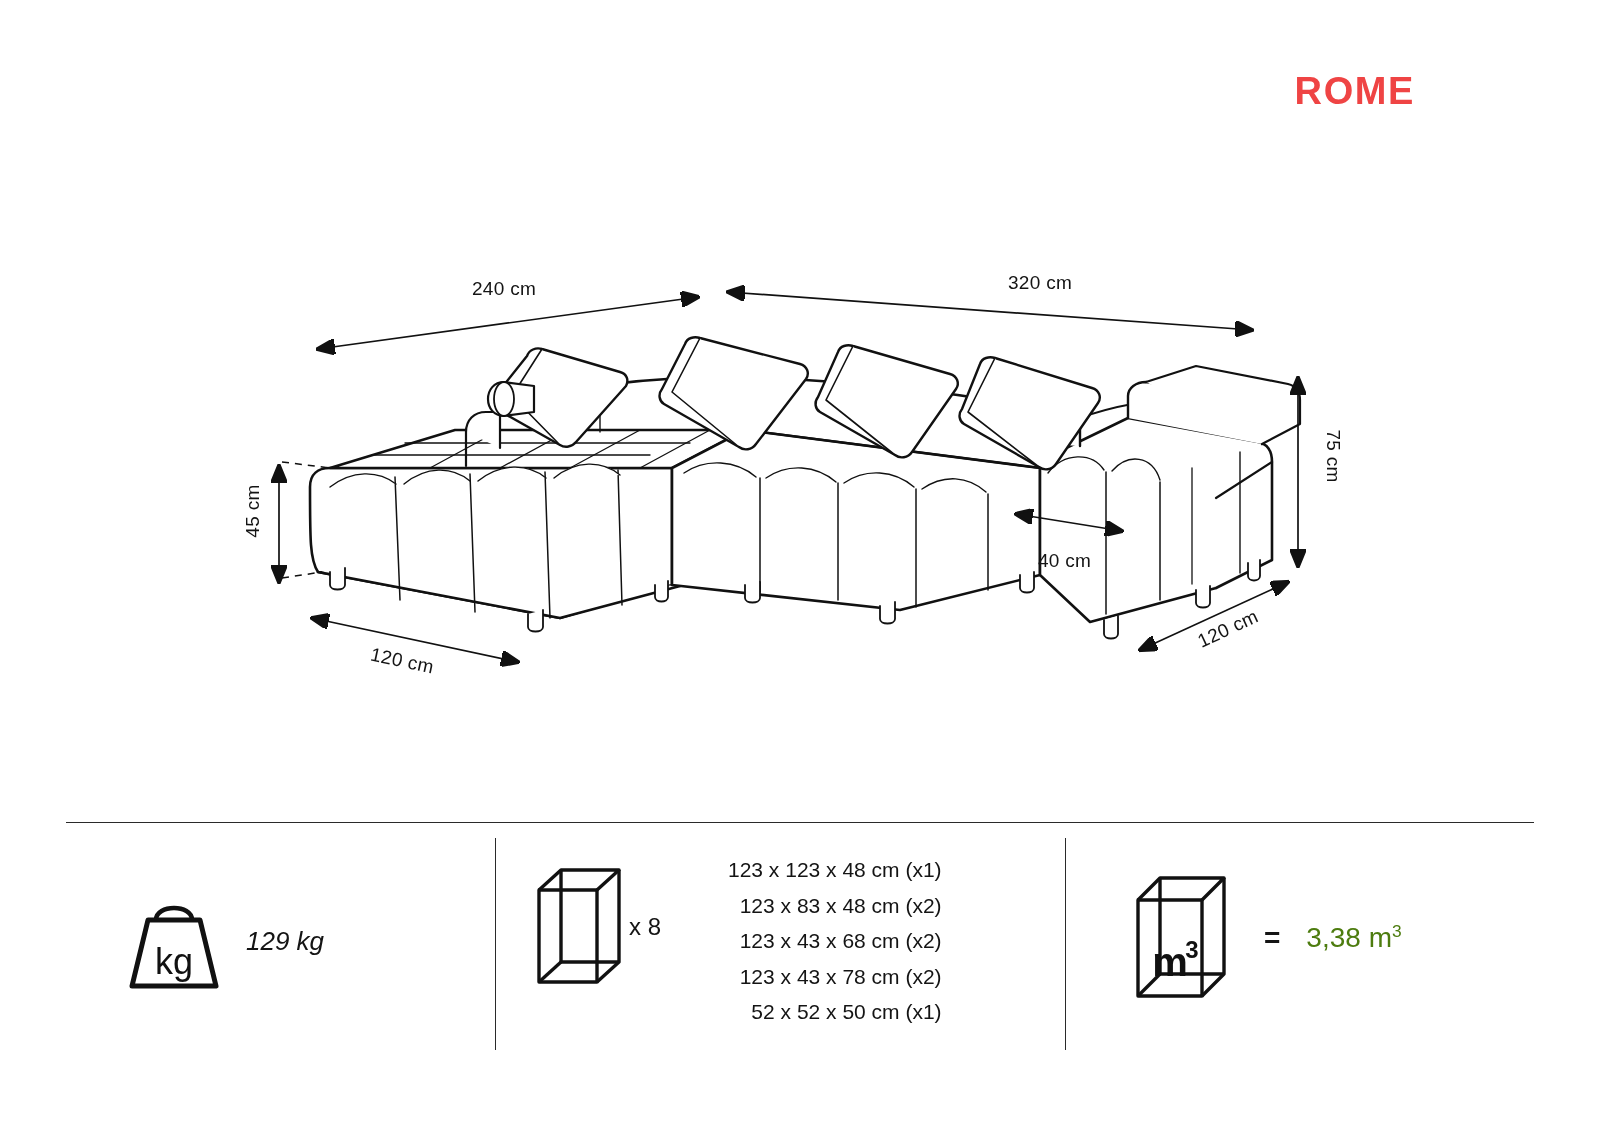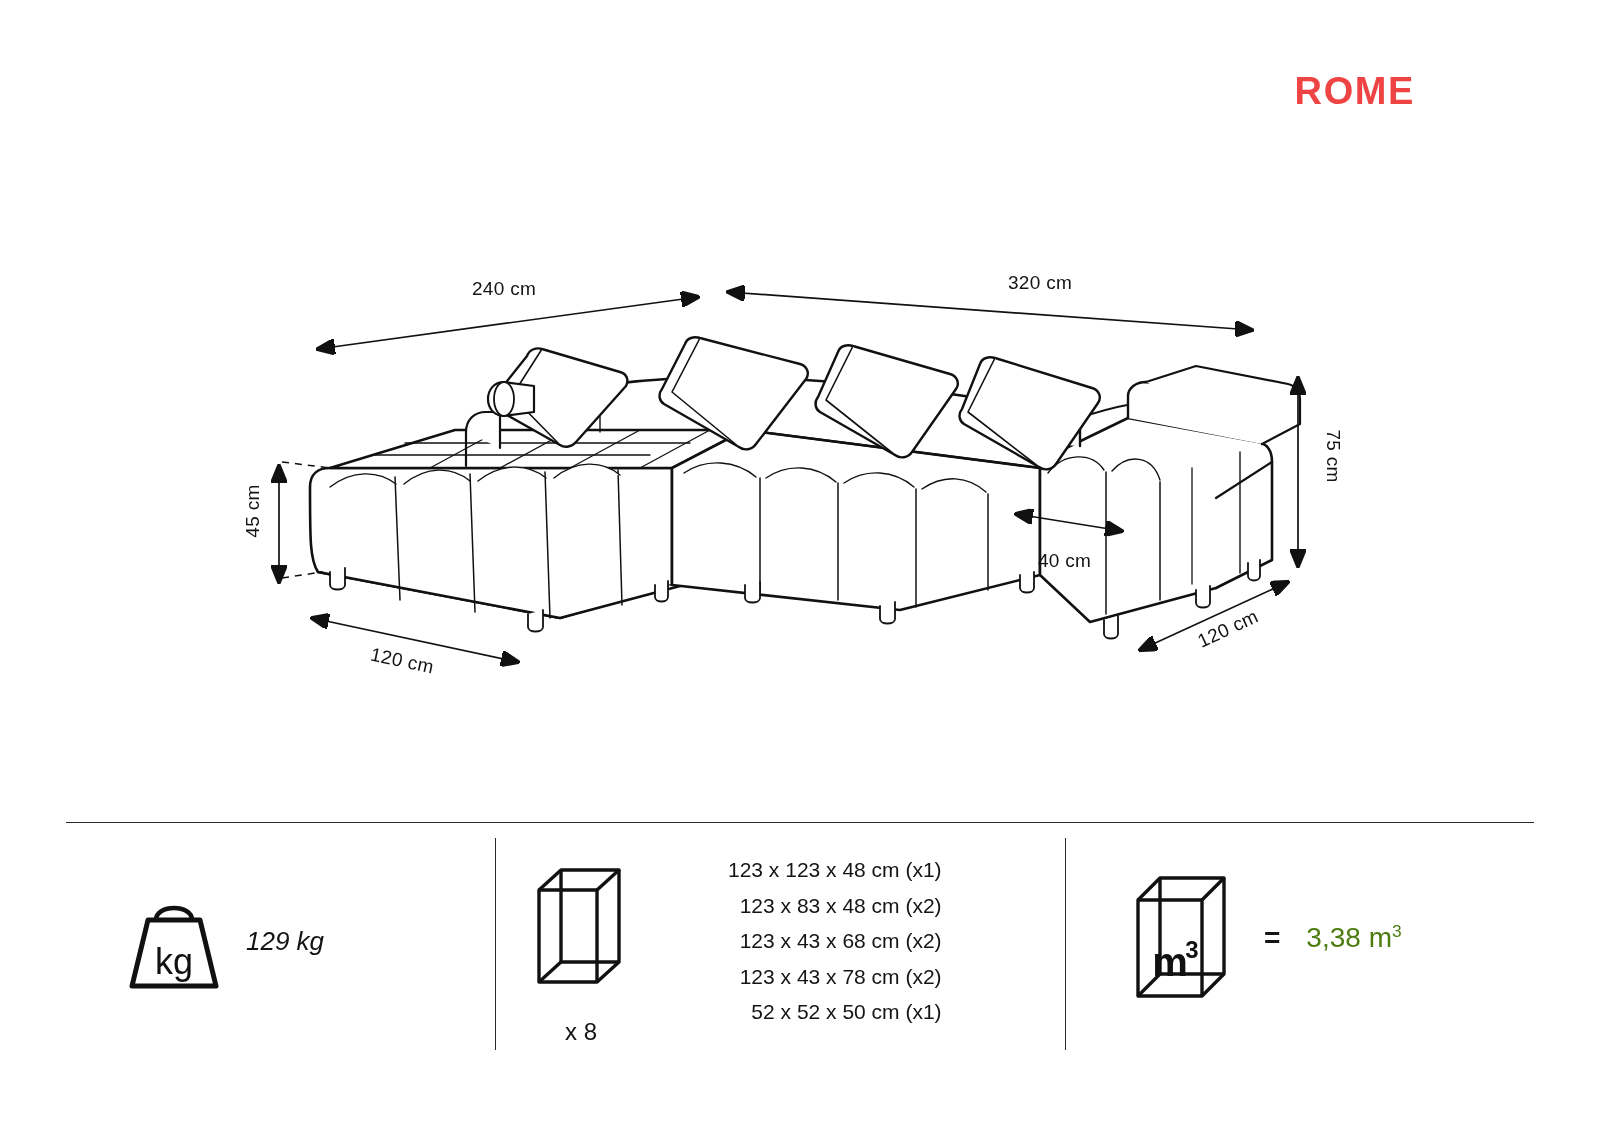--- a/index.html
+++ b/index.html
@@ -36,21 +36,21 @@
 
   
   .hrule{position:absolute;left:66px;top:822px;width:1468px;height:1px;background:#2a2a2a;}
   .vrule{position:absolute;top:838px;width:1px;height:212px;background:#2a2a2a;}
   .vrule.a{left:495px;}
   .vrule.b{left:1065px;}
 
   .weight-block{position:absolute;left:128px;top:886px;display:flex;align-items:center;gap:26px;}
   .weight-text{font-size:26px;color:#141414;font-style:italic;}
 
-  .pack-block{position:absolute;left:533px;top:862px;display:flex;align-items:center;gap:26px;flex-direction:column;}
+  .pack-block{position:absolute;left:533px;top:862px;display:flex;align-items:center;}
   .pack-count{font-size:24px;color:#141414;}
   .pack-list{position:absolute;left:728px;top:852px;}
   .pack-list div{font-size:21px;line-height:35.5px;color:#141414;white-space:nowrap;text-align:right;}
 
   .vol-block{position:absolute;left:1130px;top:868px;display:flex;align-items:center;gap:26px;}
   .vol-eq{font-size:28px;font-weight:bold;color:#141414;line-height:1;}
   .vol-text{font-size:28px;color:#4d7c0f;white-space:nowrap;}
   sup{font-size:.62em;vertical-align:super;}
 </style>
 </head>

